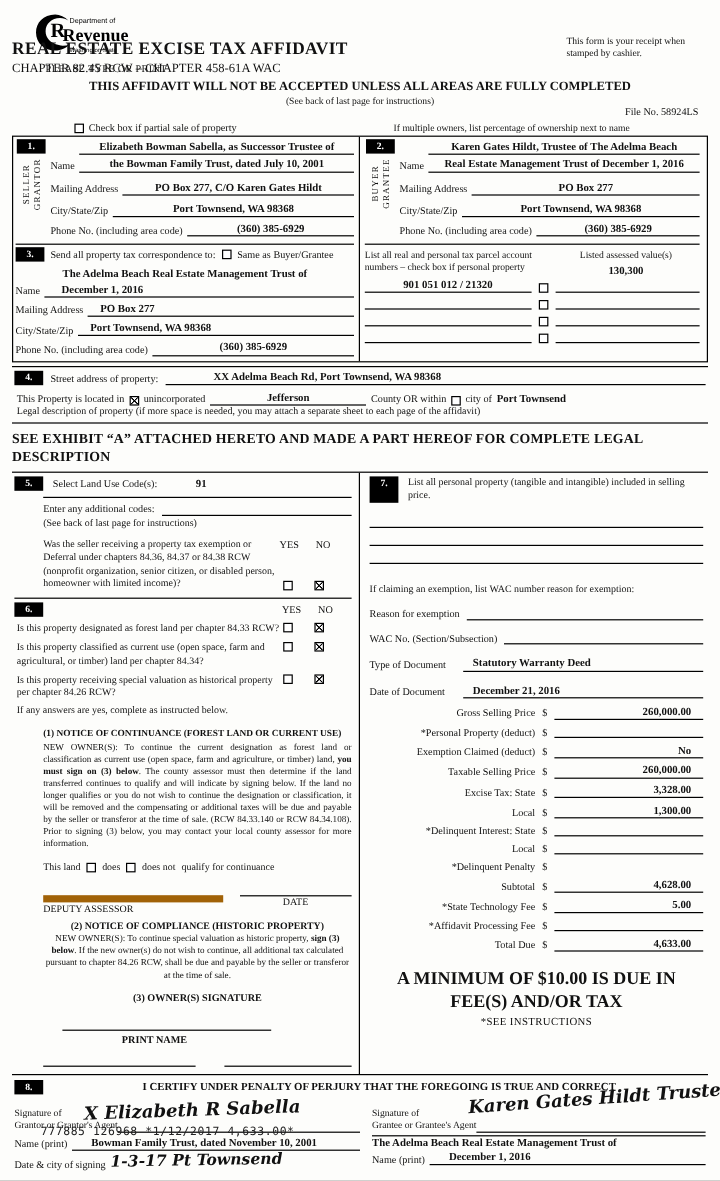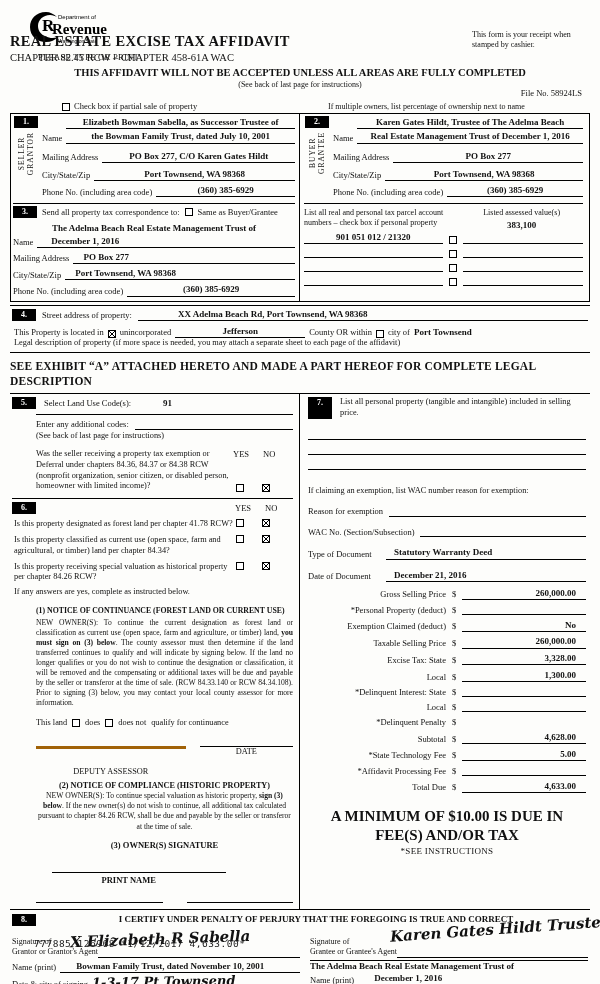--- a/index.html
+++ b/index.html
@@ -86,21 +86,21 @@
   .ynboxes { display:flex; gap:18px; padding-left:3px; margin-top:14px; }
   .s6hdr { display:flex; justify-content:space-between; align-items:center; border-top:1px solid #000; margin-top:6px; padding-top:3px; }
   .q { display:flex; margin-top:5px; }
   .q .qt { flex:1; font-size:8.3px; line-height:1.3; padding-left:2px; }
   .q .qb { width:60px; flex:none; display:flex; gap:18px; padding-left:3px; align-items:flex-start; }
   .ifany { margin-top:4px; padding-left:2px; font-size:8.3px; }
   .contblock { margin:9px 0 0 24px; font-size:7.6px; line-height:1.32; text-align:justify; }
   .contblock .t { font-weight:bold; font-size:7.8px; text-align:left; }
   .thisland { display:flex; align-items:center; gap:5px; margin:10px 0 0 24px; font-size:8.3px; }
   .dep { display:flex; gap:14px; margin:18px 0 0 24px; }
-  .dep .d1 { flex:1.6; border-top:3px solid #a16207; text-align:center; padding-top:18px; font-size:8.3px; }
+  .dep .d1 { flex:1.6; border-top:6px solid #a16207; text-align:left; padding-top:1px; font-size:8.3px; }
   .dep .d2 { flex:1; border-top:1px solid #000; text-align:center; padding-top:0; font-size:8.3px; }
   .compblock { margin:3px 0 0 24px; font-size:7.6px; line-height:1.32; text-align:center; }
   .compblock .t { font-weight:bold; font-size:8.2px; }
   .ownsig { margin:8px 0 0 24px; text-align:center; font-weight:bold; font-size:8.5px; }
   .pnline { margin:22px 0 0 40px; width:62%; border-top:1px solid #000; }
   .pnlabel { text-align:center; font-weight:bold; font-size:8.5px; margin:2px 0 0 24px; width:66%; }
   .botlines { display:flex; gap:24px; margin:16px 0 2px 24px; }
   .botlines div { border-top:1px solid #000; }
   .bl1 { flex:1.2; } .bl2 { flex:1; }
 
@@ -262,21 +262,21 @@
               <span class="val ul ctr grow">(360) 385-6929</span>
             </div>
           </div>
         </div>
 
         <div style="border-top:1px solid #000; margin-top:6px;">
           <div class="parcelhdr">
             <div class="ph1">List all real and personal tax parcel account numbers – check box if personal property</div>
             <div class="ph2">
               <div>Listed assessed value(s)</div>
-              <div class="val assessed">383,100</div>
+              <div class="val assessed">130,300</div>
             </div>
           </div>
           <div class="parcelrow" style="margin-top:0;">
             <span class="pl val ul">901 051 012 / 21320</span>
             <span class="cb"></span>
             <span class="pr ul"></span>
           </div>
           <div class="parcelrow">
             <span class="pl ul"></span>
             <span class="cb"></span>
@@ -347,21 +347,21 @@
 
         <div class="s6hdr">
           <div class="secnum">6.</div>
           <div class="ynhead" style="width:60px; flex:none; padding-left:2px;">
             <span>YES</span>
             <span>NO</span>
           </div>
         </div>
 
         <div class="q">
-          <div class="qt">Is this property designated as forest land per chapter 41.78 RCW?</div>
+          <div class="qt">Is this property designated as forest land per chapter 84.33 RCW?</div>
           <div class="qb">
             <span class="cb"></span>
             <span class="cb on"></span>
           </div>
         </div>
         <div class="q">
           <div class="qt">Is this property classified as current use (open space, farm and agricultural, or timber) land per chapter 84.34?</div>
           <div class="qb">
             <span class="cb"></span>
             <span class="cb on"></span>

